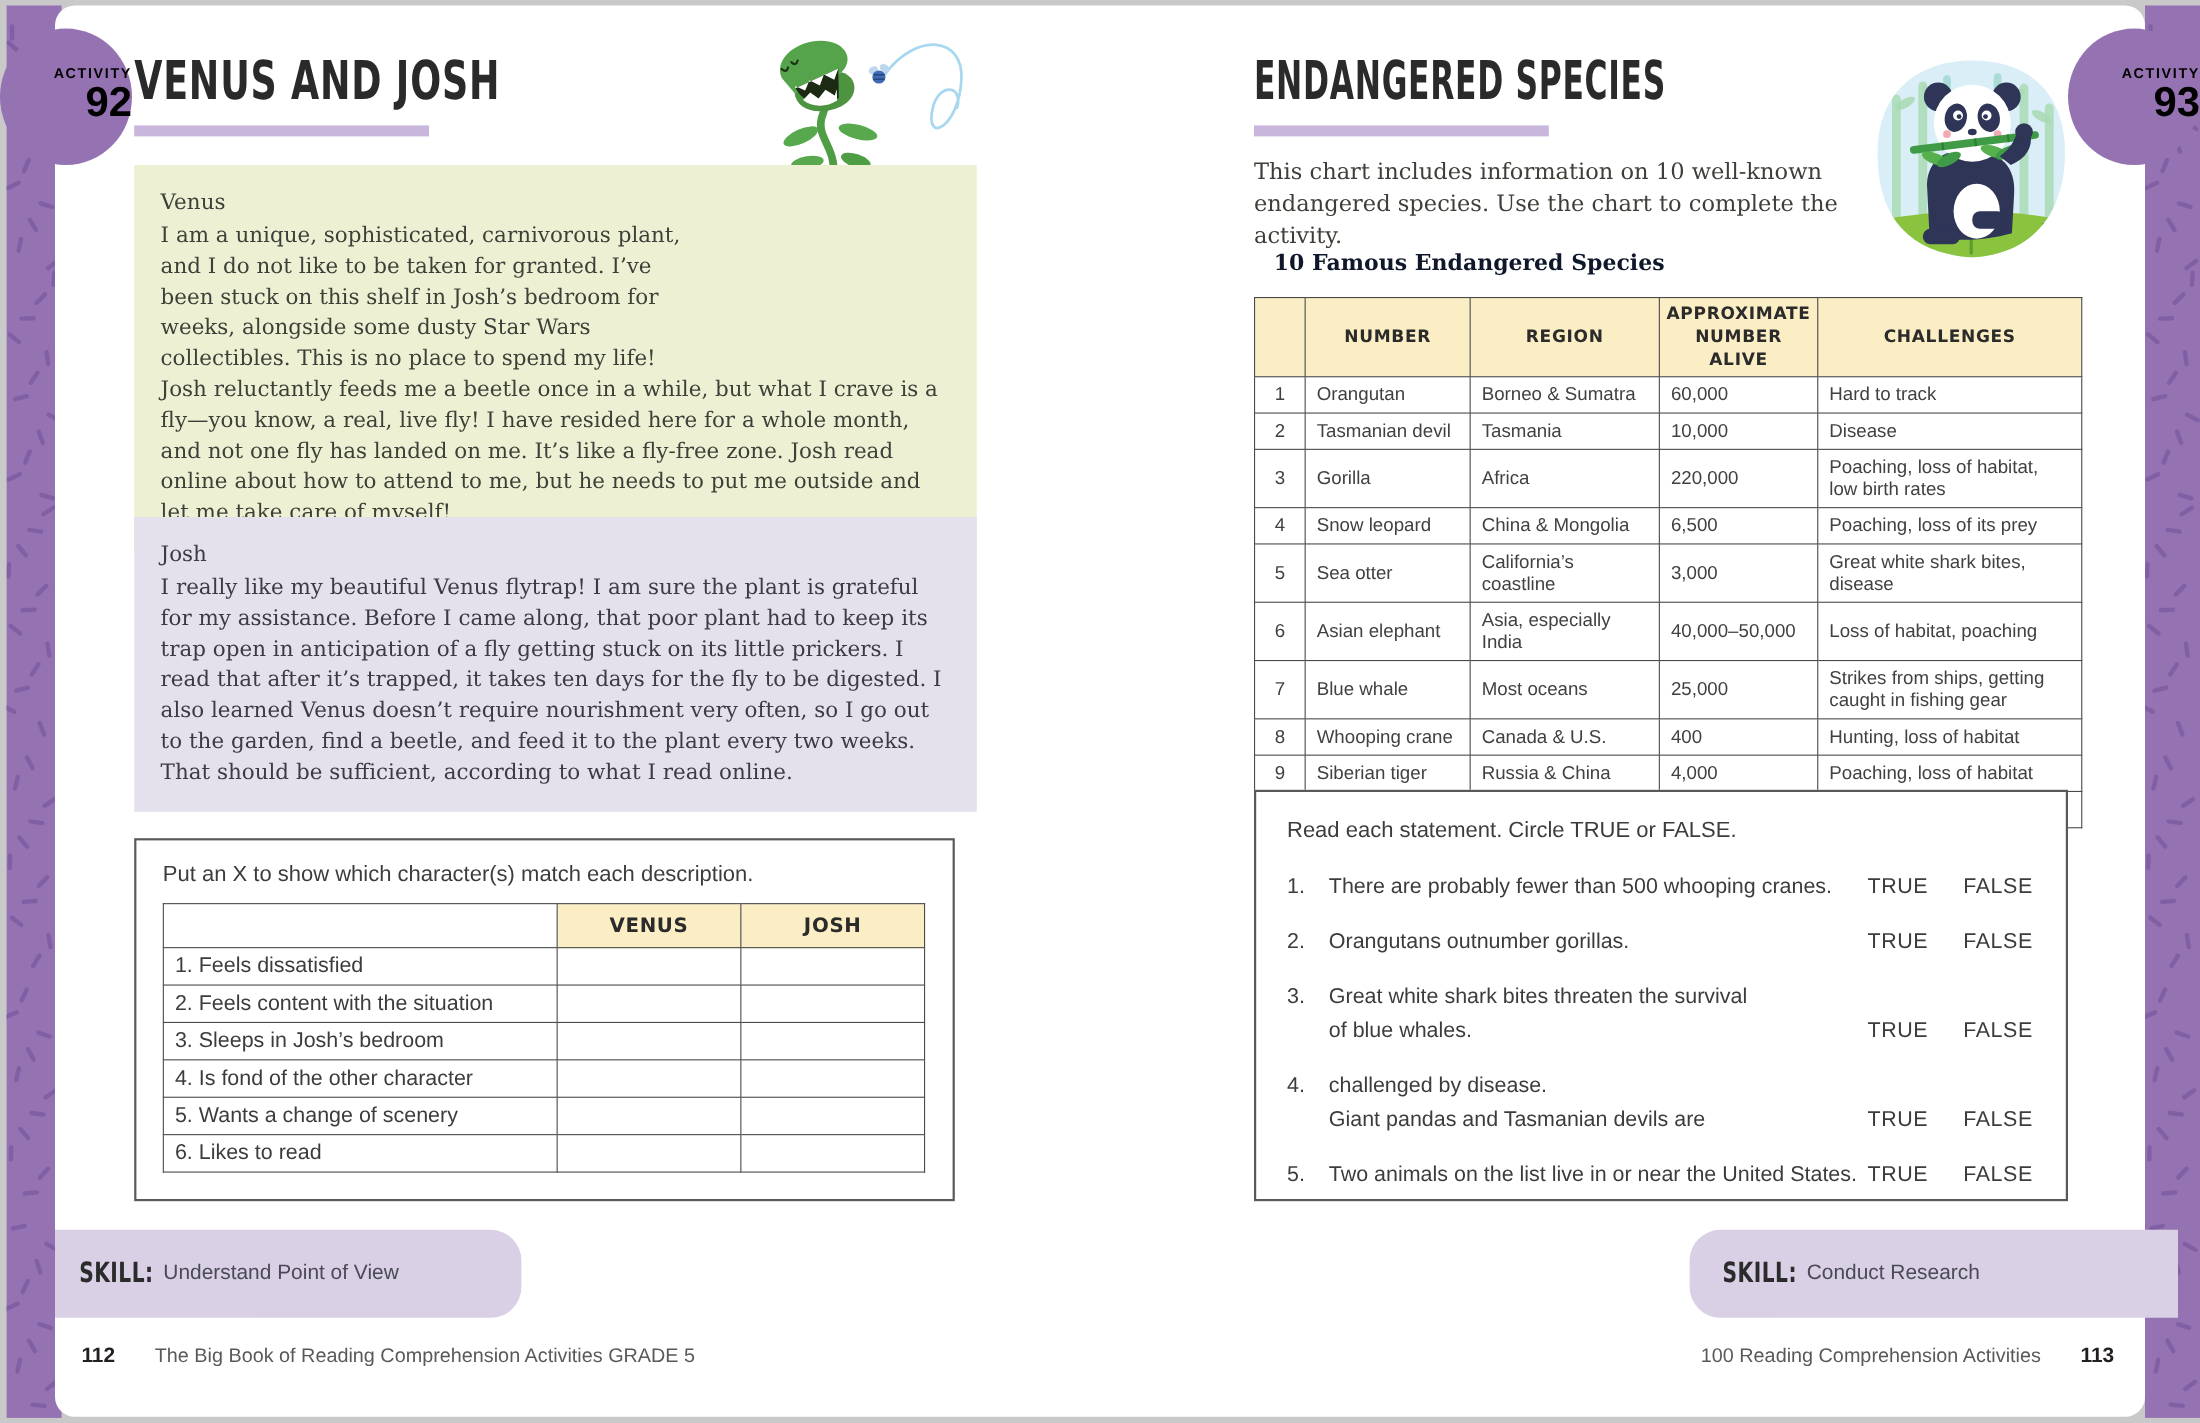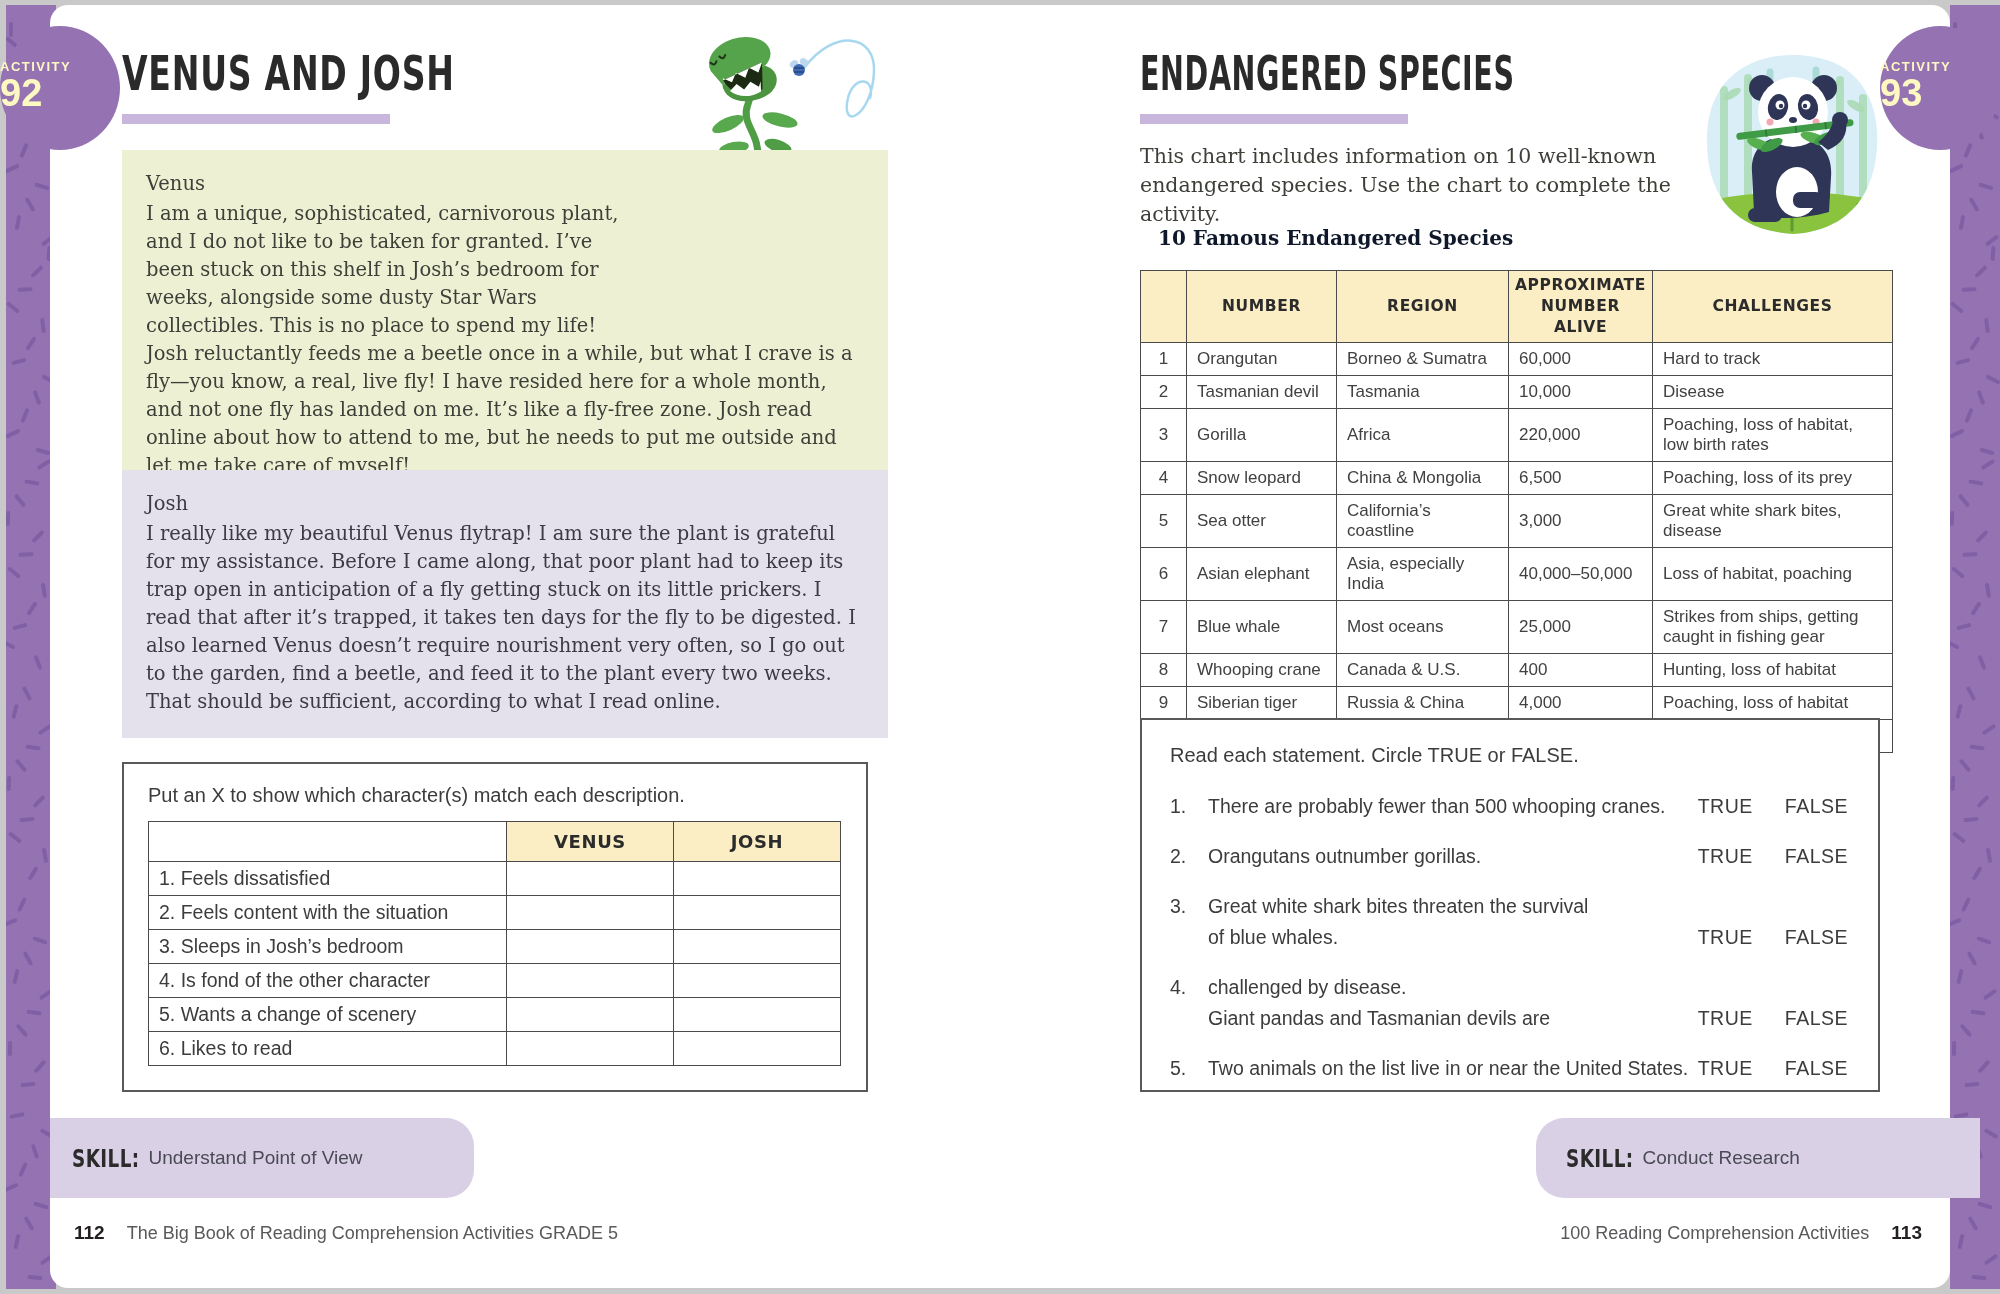--- a/index.html
+++ b/index.html
@@ -4,21 +4,21 @@
 <style>
   html,body{margin:0;padding:0;}
   body{width:2000px;height:1294px;background:#c9c9c9;position:relative;overflow:hidden;
        font-family:"Liberation Sans",sans-serif;color:#3c3c3c;}
   .page-white{position:absolute;left:50px;right:50px;top:5px;bottom:6px;background:#ffffff;border-radius:18px;z-index:2;}
   .strip{position:absolute;top:5px;bottom:5px;width:50px;background:#9573b2;z-index:1;overflow:hidden;}
   .strip.left{left:6px;}
   .strip.right{right:0;}
   .dash{position:absolute;width:4px;height:15px;background:#7b58a0;border-radius:2px;opacity:.75;}
   .badge{position:absolute;top:26px;width:120px;height:124px;background:#9573b2;border-radius:50%;z-index:3;
-         text-align:left;color:#fef9c3;box-sizing:border-box;padding-top:33px;}
+         text-align:right;color:#000000;box-sizing:border-box;padding-top:33px;}
   .badge.left{left:0;}
   .badge.right{right:0;}
   .badge .b-label{font-size:13px;font-weight:700;letter-spacing:1.5px;}
   .badge .b-num{font-size:38px;font-weight:700;line-height:1.05;}
   .content{position:absolute;inset:0;z-index:4;}
   .abs{position:absolute;}
   .page-title{font-size:46px;font-weight:700;letter-spacing:1px;color:#2a2a2a;white-space:nowrap;
               transform:scale(.72,1.06);transform-origin:left top;font-family:"DejaVu Sans",sans-serif;}
   .page-title.narrow{transform:scale(.62,1.06);}
   .title-underline{height:10px;background:#c9b6dd;}
@@ -44,21 +44,21 @@
   .tf-row{display:flex;align-items:flex-end;font-size:19.5px;line-height:31px;color:#3c3c3c;}
   .tf-num{width:38px;flex:0 0 38px;align-self:flex-start;}
   .tf-text{flex:1;}
   .tf-opts{display:flex;gap:32px;letter-spacing:.5px;padding-right:2px;white-space:nowrap;}
   .skill-bar{position:absolute;height:80px;background:#d9d0e5;display:flex;align-items:center;z-index:4;}
   .skill-bar.lft{border-radius:0 28px 28px 0;}
   .skill-bar.rgt{border-radius:28px 0 0 28px;}
   .skill-label{font-family:"DejaVu Sans",sans-serif;font-weight:700;font-size:23px;color:#2b2b2b;
                letter-spacing:.5px;transform:scale(.8,1.1);transform-origin:left center;}
   .skill-value{font-size:19px;color:#4a4a55;margin-left:-8px;}
-  .footer{position:absolute;font-size:18px;color:#58595b;display:flex;gap:22px;align-items:flex-end;z-index:4;}
+  .footer{position:absolute;font-size:18px;color:#58595b;display:flex;gap:36px;align-items:flex-start;z-index:4;}
   .footer .pnum{font-weight:700;font-size:19px;color:#231f20;}
 </style>
 </head>
 <body>
 
 <div class="page-white"></div>
 <div class="strip left">
     <span class="dash" style="left: 3px; top: 17px; transform: rotate(0deg);"></span>
     <span class="dash" style="left: 40px; top: 228px; transform: rotate(53deg);"></span>
     <span class="dash" style="left: 35px; top: 439px; transform: rotate(106deg);"></span>

